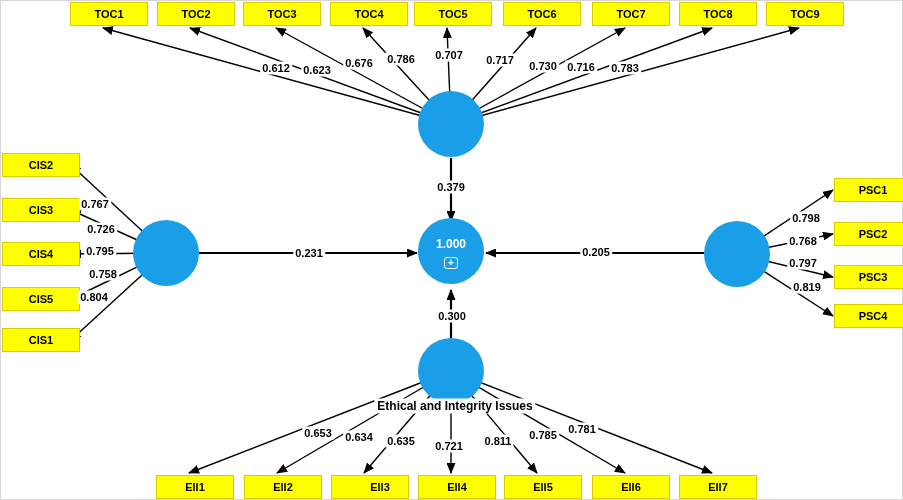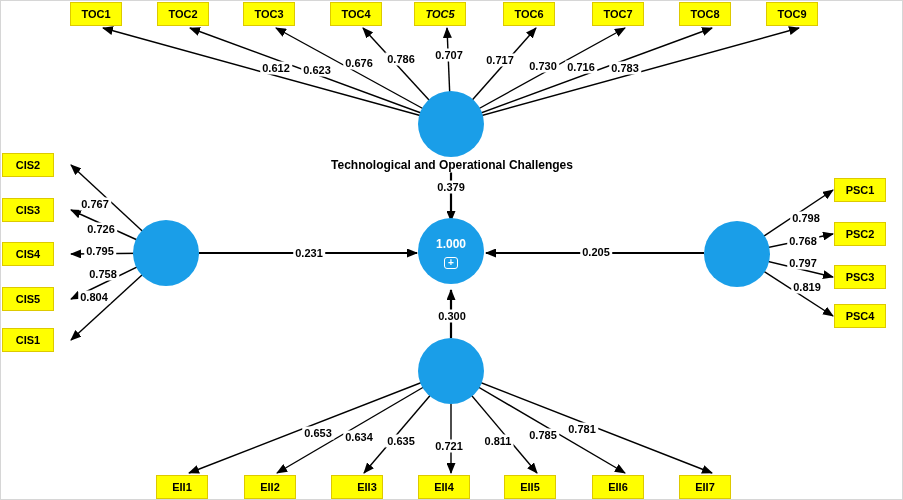--- a/index.html
+++ b/index.html
@@ -6,21 +6,21 @@
   #canvas{
     position:relative;
     width:903px;height:500px;
     background:#fff;
     box-shadow:inset 0 0 0 1px #d6d6d6;
     font-family:"Liberation Sans", sans-serif;
     overflow:hidden;
   }
   #wires{position:absolute;left:0;top:0;width:903px;height:500px;}
   .box{
-    position:absolute;width:52px;height:24px;box-sizing:border-box;
+    position:absolute;width:78px;height:24px;box-sizing:border-box;
     background:#FFFF00;border:1px solid #ddc900;
     display:flex;align-items:center;justify-content:center;
     font-size:11px;font-weight:bold;color:#000;
   }
   .circle{
     position:absolute;width:66px;height:66px;border-radius:50%;
     background:#1A9EE8;
   }
   .cons-label{
     position:absolute;transform:translate(-50%,-50%);
@@ -102,35 +102,35 @@
       <line x1="451" y1="338" x2="451" y2="290" marker-end="url(#arw)"></line>
     </g>
   </svg>
 
   <div class="circle" style="left:418px;top:91px;"></div>
   <div class="circle" style="left:133px;top:220px;"></div>
   <div class="circle" style="left:704px;top:221px;"></div>
   <div class="circle" style="left:418px;top:338px;"></div>
   <div class="circle" style="left:418px;top:218px;"></div>
 
-  <div class="cons-label band" style="left:452px;top:165px;">Technological and Operational Challenges</div>
+  <div class="cons-label band" style="left:455px;top:406px;">Ethical and Integrity Issues</div>
 
   <div class="rsq" style="left:451px;top:244px;">1.000</div>
   <div class="plus-btn" style="left:451px;top:263px;">+</div>
 
   <div class="num" style="left:451px;top:187px;">0.379</div>
   <div class="num" style="left:309px;top:253px;">0.231</div>
   <div class="num" style="left:596px;top:252px;">0.205</div>
   <div class="num" style="left:452px;top:316px;">0.300</div>
 
   <div class="box" style="left:70px;top:2px;">TOC1</div>
   <div class="box" style="left:157px;top:2px;">TOC2</div>
   <div class="box" style="left:243px;top:2px;">TOC3</div>
   <div class="box" style="left:330px;top:2px;">TOC4</div>
-  <div class="box" style="left:414px;top:2px;font-style:italic;">TOC5</div>
+  <div class="box" style="left:414px;top:2px;">TOC5</div>
   <div class="box" style="left:503px;top:2px;">TOC6</div>
   <div class="box" style="left:592px;top:2px;">TOC7</div>
   <div class="box" style="left:679px;top:2px;">TOC8</div>
   <div class="box" style="left:766px;top:2px;">TOC9</div>
 
   <div class="num" style="left:276px;top:68px;">0.612</div>
   <div class="num" style="left:317px;top:70px;">0.623</div>
   <div class="num" style="left:359px;top:63px;">0.676</div>
   <div class="num" style="left:401px;top:59px;">0.786</div>
   <div class="num" style="left:449px;top:55px;">0.707</div>

